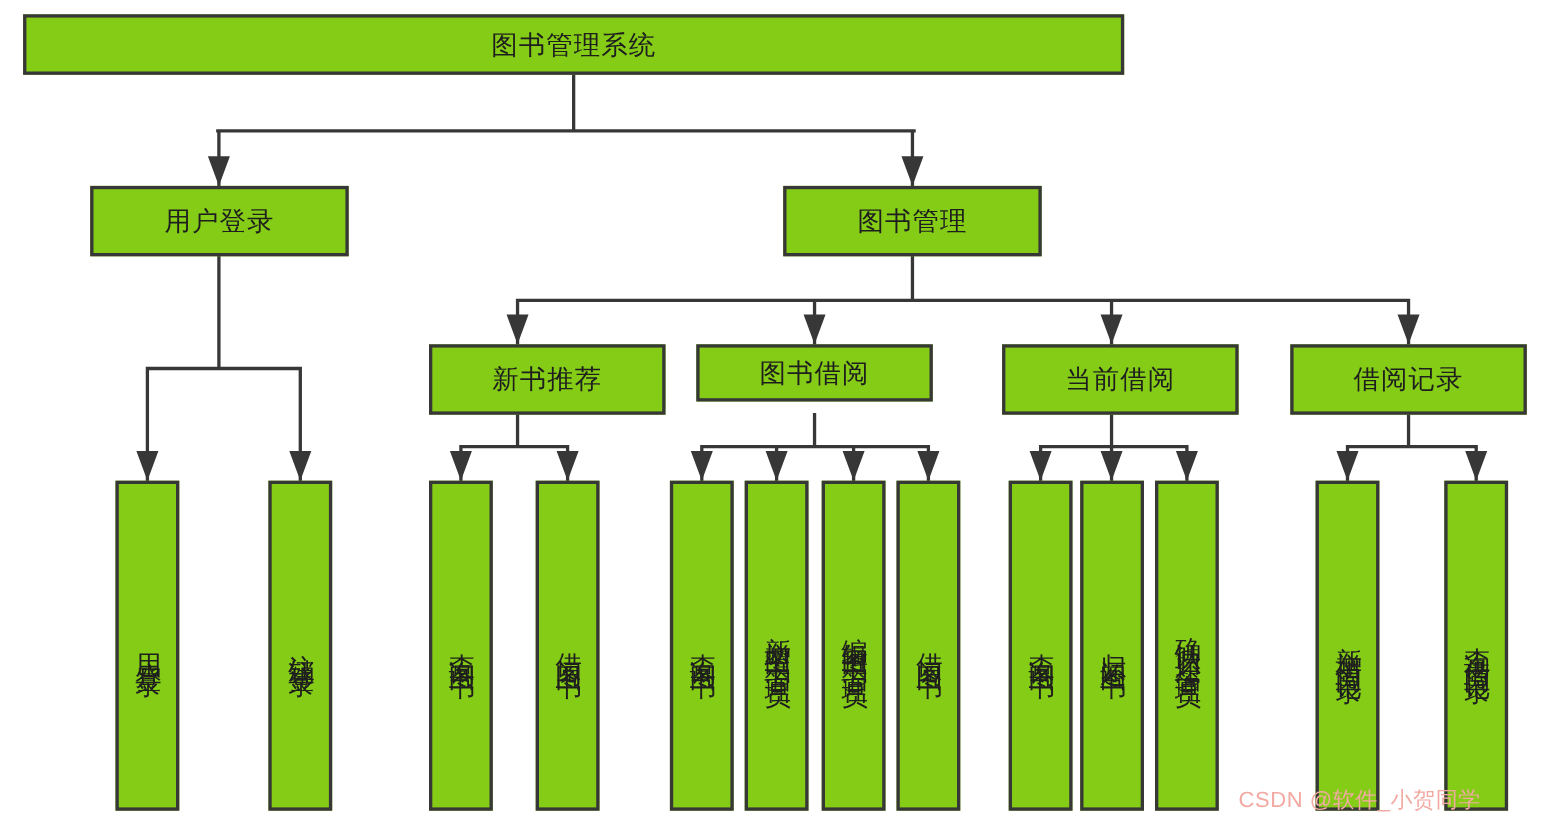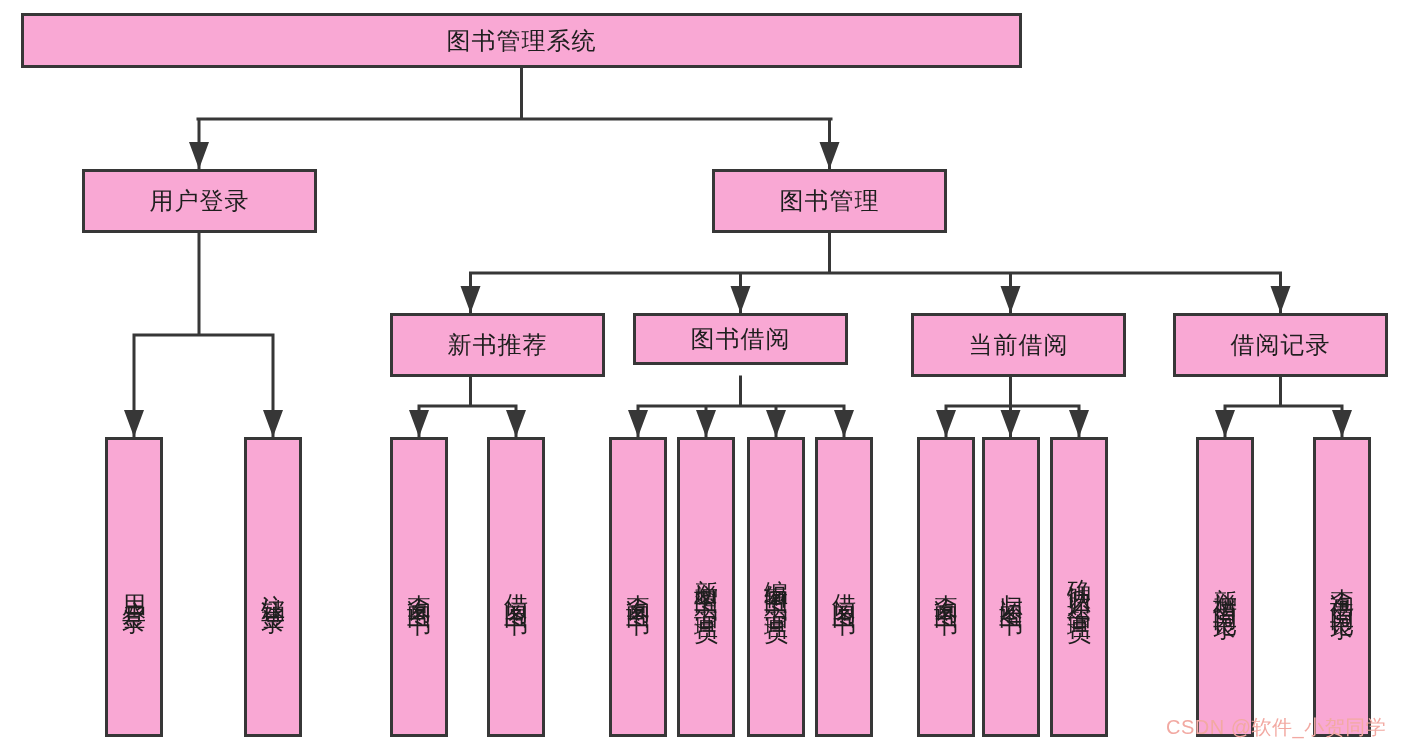--- a/index.html
+++ b/index.html
@@ -2,30 +2,30 @@
 <html><head>
 <meta charset="utf-8">
 <style>
   html,body{margin:0;padding:0;background:#ffffff;}
   .canvas{
     position:relative;width:1405px;height:747px;background:#ffffff;overflow:hidden;
     font-family:"Liberation Sans","DejaVu Sans",sans-serif;color:#1e1e1e;
   }
   svg.connectors{position:absolute;left:0;top:0;z-index:1;}
   .box{
-    position:absolute;z-index:2;box-sizing:border-box;background:#f9a8d4;
+    position:absolute;z-index:2;box-sizing:border-box;background:#84cc16;
     border:3px solid #373737;display:flex;align-items:center;justify-content:center;
   }
   .hlabel{font-size:24px;letter-spacing:1px;white-space:nowrap;}
   .vbox span{
     writing-mode:vertical-rl;text-orientation:mixed;
     font-size:24px;letter-spacing:6px;line-height:1;white-space:nowrap;
   }
   .watermark{
-    position:absolute;z-index:5;left:1166px;top:714px;width:220px;
+    position:absolute;z-index:5;left:1126px;top:714px;width:220px;
     font-size:20px;letter-spacing:0.5px;color:#f2a9a2;white-space:nowrap;
   }
 </style>
 </head>
 <body>
 
 <div class="canvas">
 
   <svg class="connectors" width="1405" height="747" viewBox="0 0 1405 747">
     <g stroke="#373737" stroke-width="3" fill="none" stroke-linecap="square">

